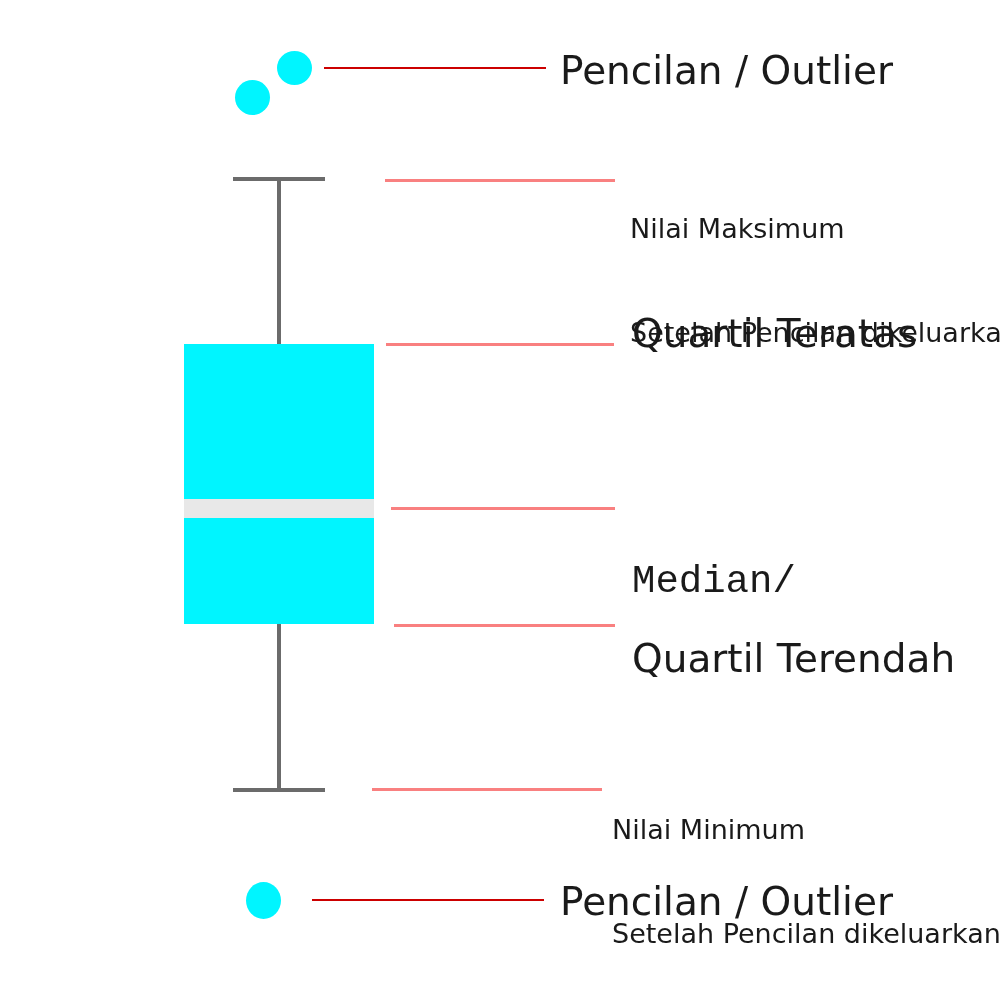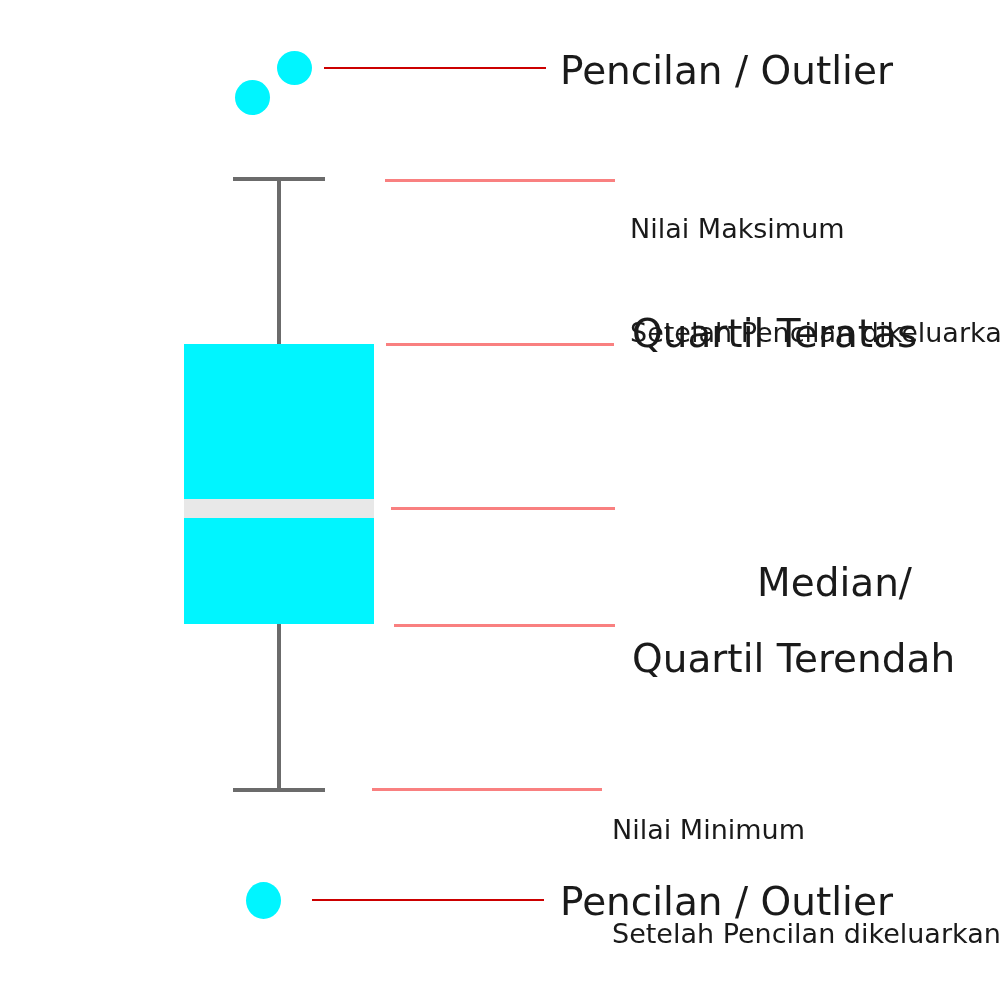--- a/index.html
+++ b/index.html
@@ -63,21 +63,21 @@
     font-size: 39px;
     font-weight: 400;
   }
   .label.small {
     font-size: 27px;
     font-weight: 400;
   }
   .label.two-line {
     line-height: 1.28;
   }
-  .label.centered { text-align: right; }
+  .label.centered { text-align: left; font-family: Liberation Mono, monospace; }
 </style>
 </head>
 <body>
 
 <div id="canvas">
 
   <div class="outlier" style="left:277px; top:51px; width:35px; height:34px;"></div>
   <div class="outlier" style="left:235px; top:80px; width:35px; height:35px;"></div>
 
   <div class="leader red" style="left:324px; top:67px; width:222px;"></div>

